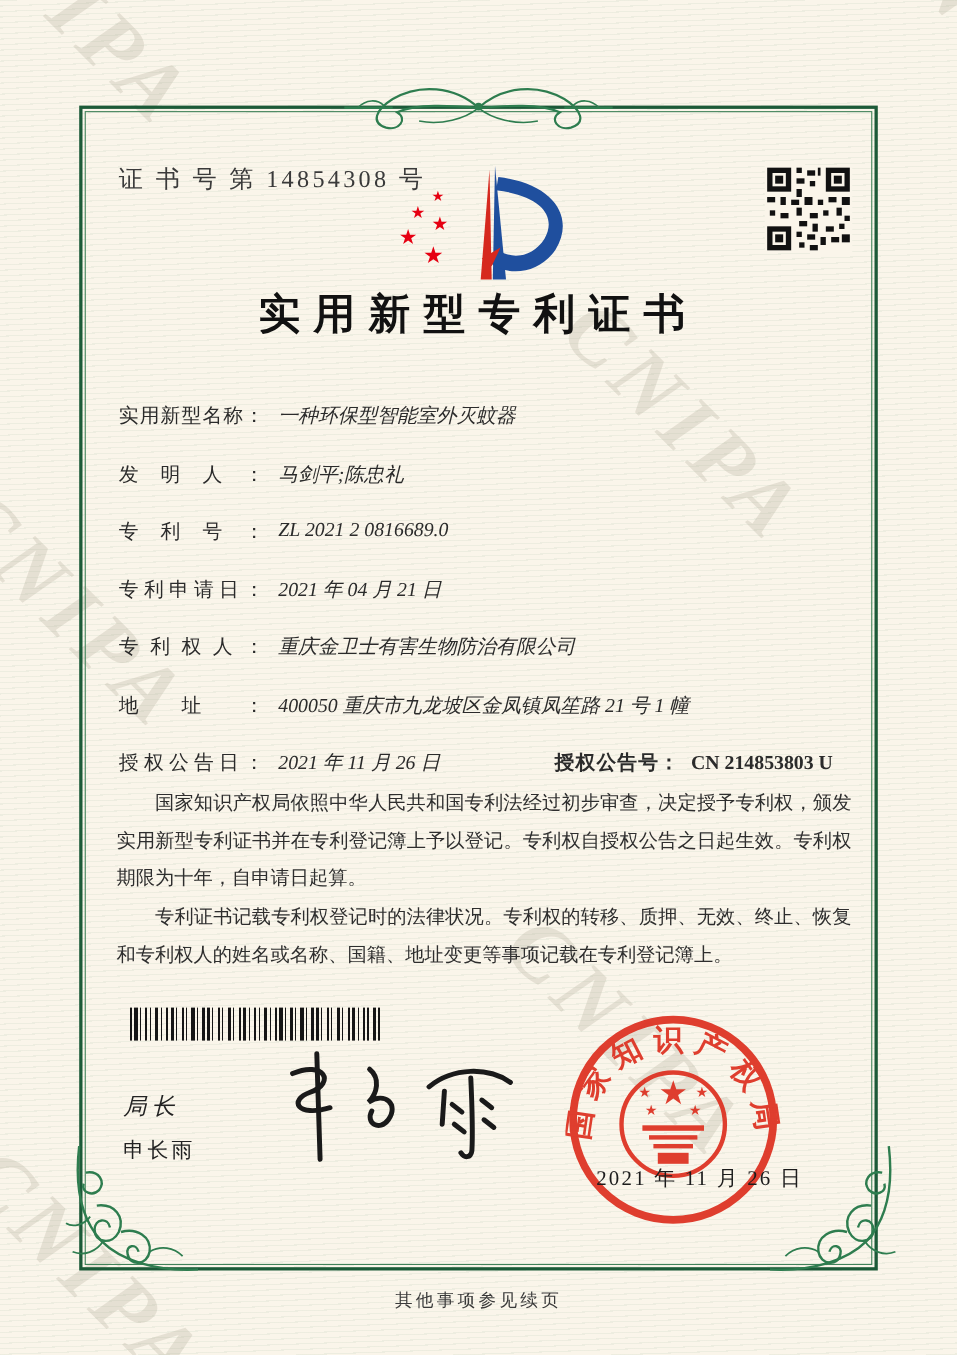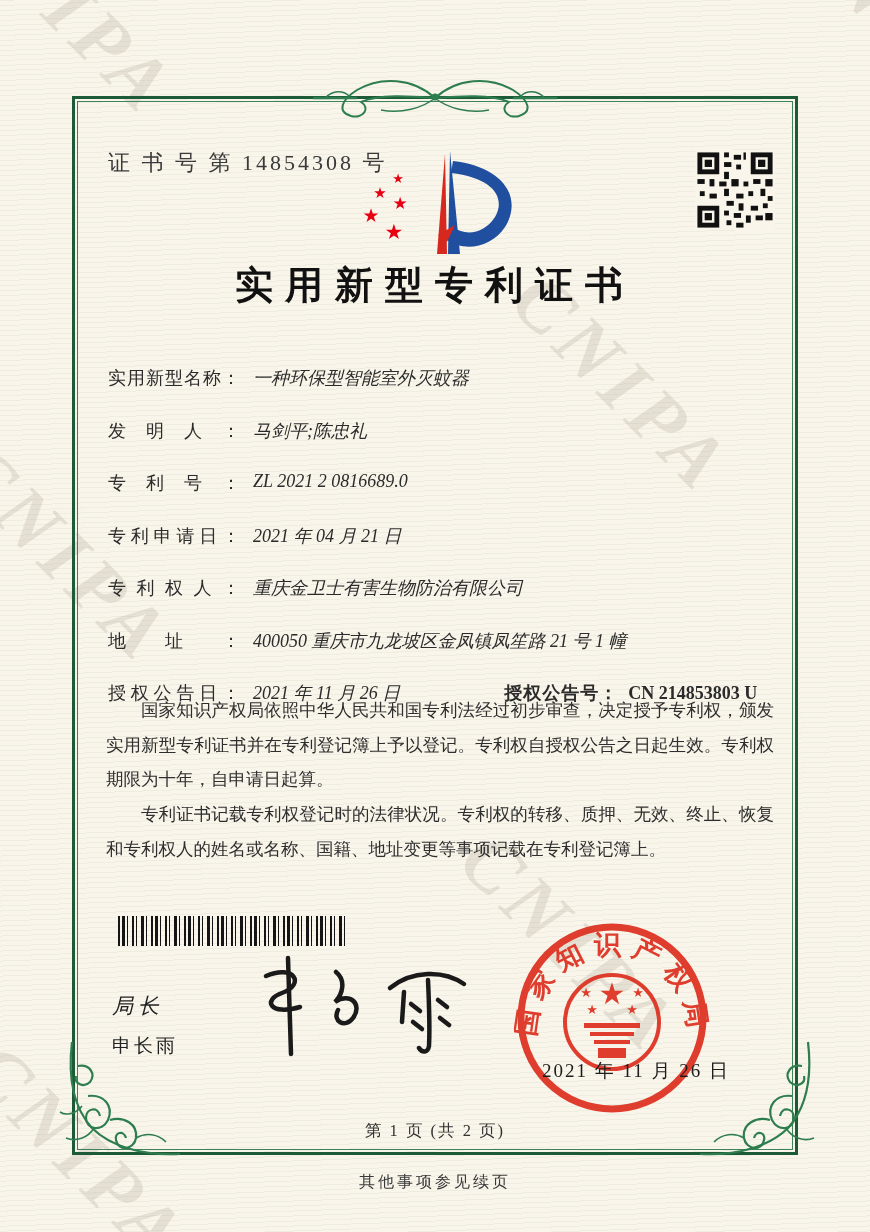--- a/index.html
+++ b/index.html
@@ -47,21 +47,21 @@
   .frow{height:52.5px;white-space:nowrap;}
   .flabel{
     display:inline-block;width:132px;
     text-align:justify;text-align-last:justify;
     vertical-align:top;color:#2b2b2b;
   }
   .fvalue{margin-left:13px;color:#2b2b2b;font-style:italic;}
   .grant-right{margin-left:104px;font-weight:bold;}
   .grant-right .glabel{letter-spacing:1px;margin-right:10px;}
   .body-text{
-    position:absolute;left:106px;top:693px;width:668px;
+    position:absolute;left:106px;top:712px;width:668px;
     font-size:17.5px;line-height:1.98;color:#2e2e2e;
     text-align:justify;
   }
   .body-text p{margin:0;text-indent:2em;}
   .barcode{
     position:absolute;left:118px;top:916px;width:228px;height:30px;
     background:
       repeating-linear-gradient(90deg,
         #151515 0 2px, transparent 2px 4px,
         #151515 4px 7px, transparent 7px 9px,
@@ -270,16 +270,15 @@
       <text x="118" y="94" font-size="13" text-anchor="middle">★</text>
       <text x="124" y="77" font-size="13" text-anchor="middle">★</text>
       <rect x="70" y="103" width="56" height="5"></rect>
       <rect x="76" y="112" width="44" height="4"></rect>
       <rect x="80" y="120" width="36" height="4"></rect>
       <rect x="84" y="128" width="28" height="10"></rect>
     </g>
   </svg>
   <div class="seal-date">2021 年 11 月 26 日</div>
 
-  <div class="page-info">第 1 页 (共 2 页)</div>
   <div class="continuation">其他事项参见续页</div>
 
 </div>
 
 </body></html>

